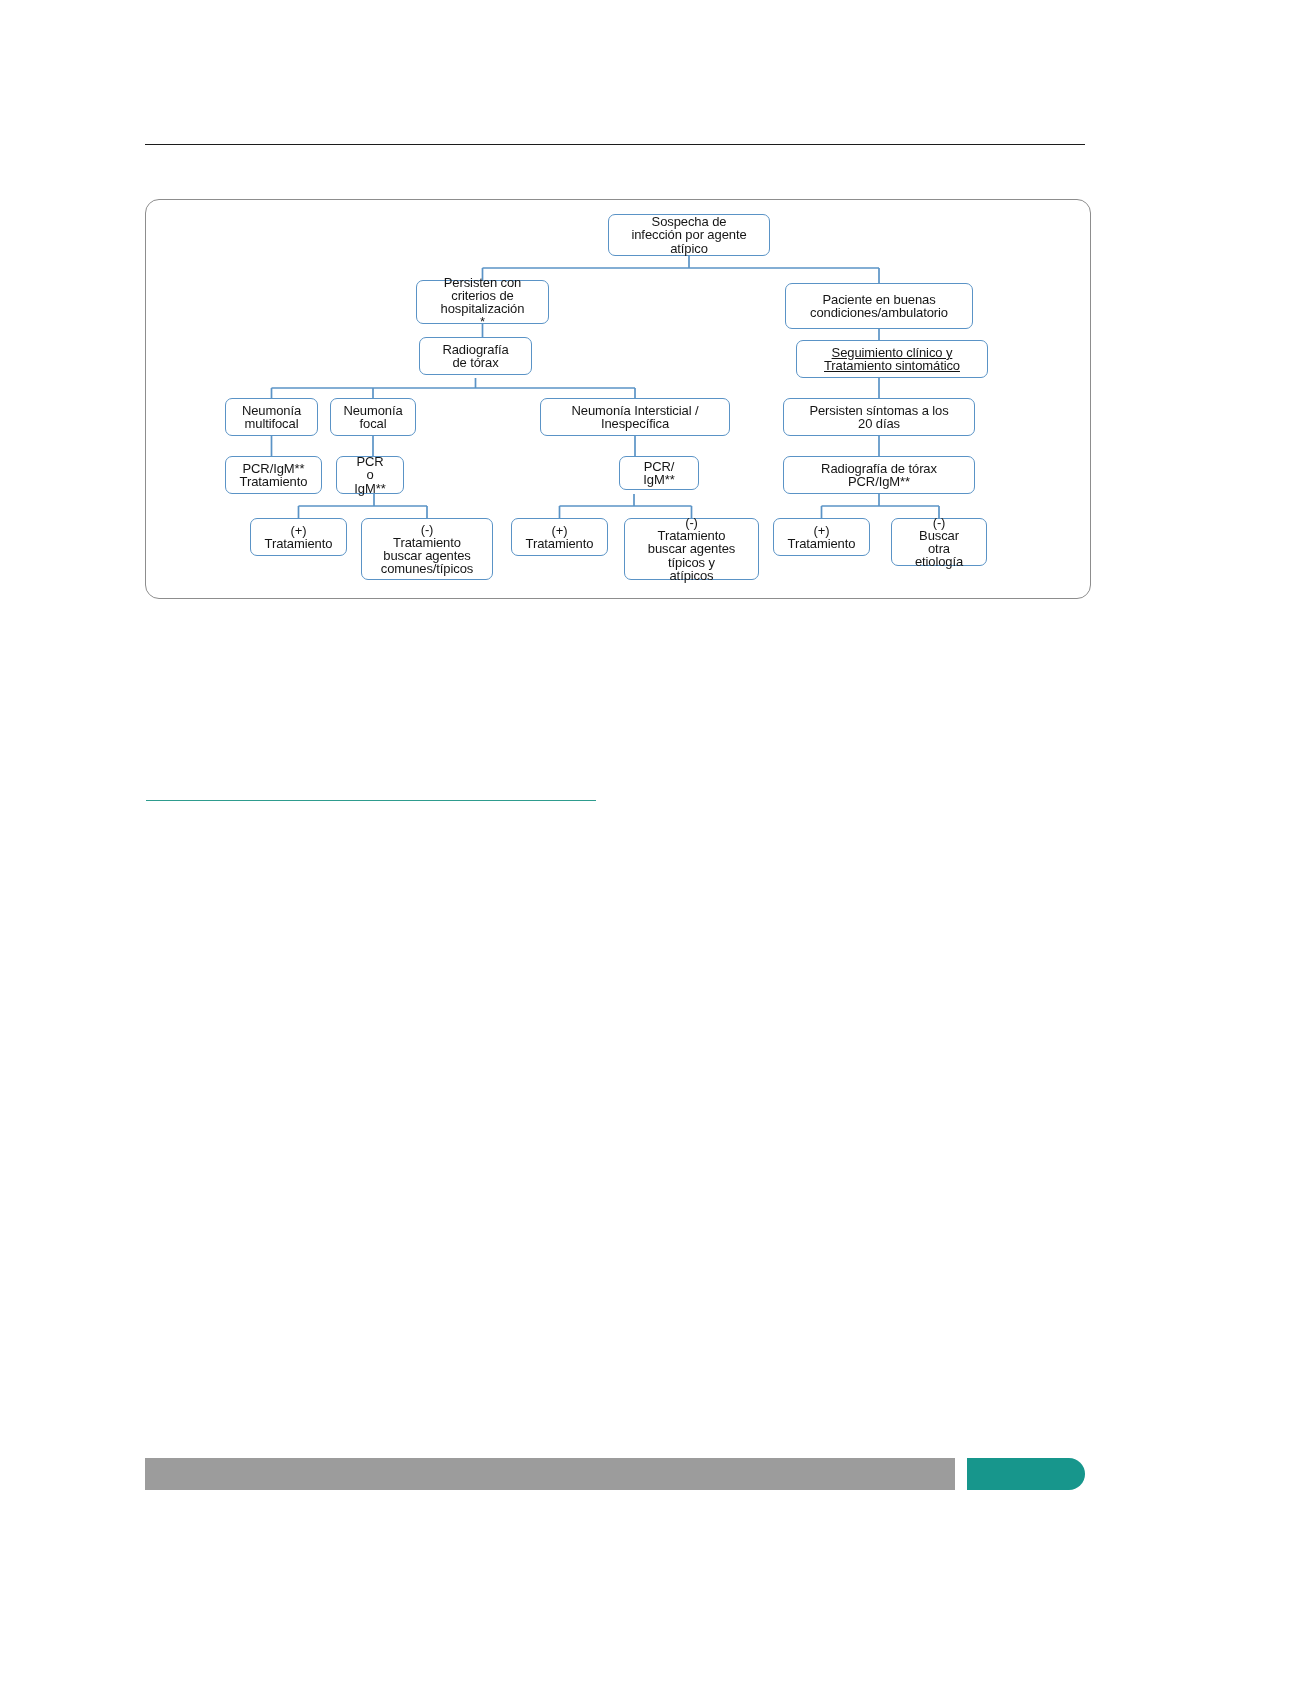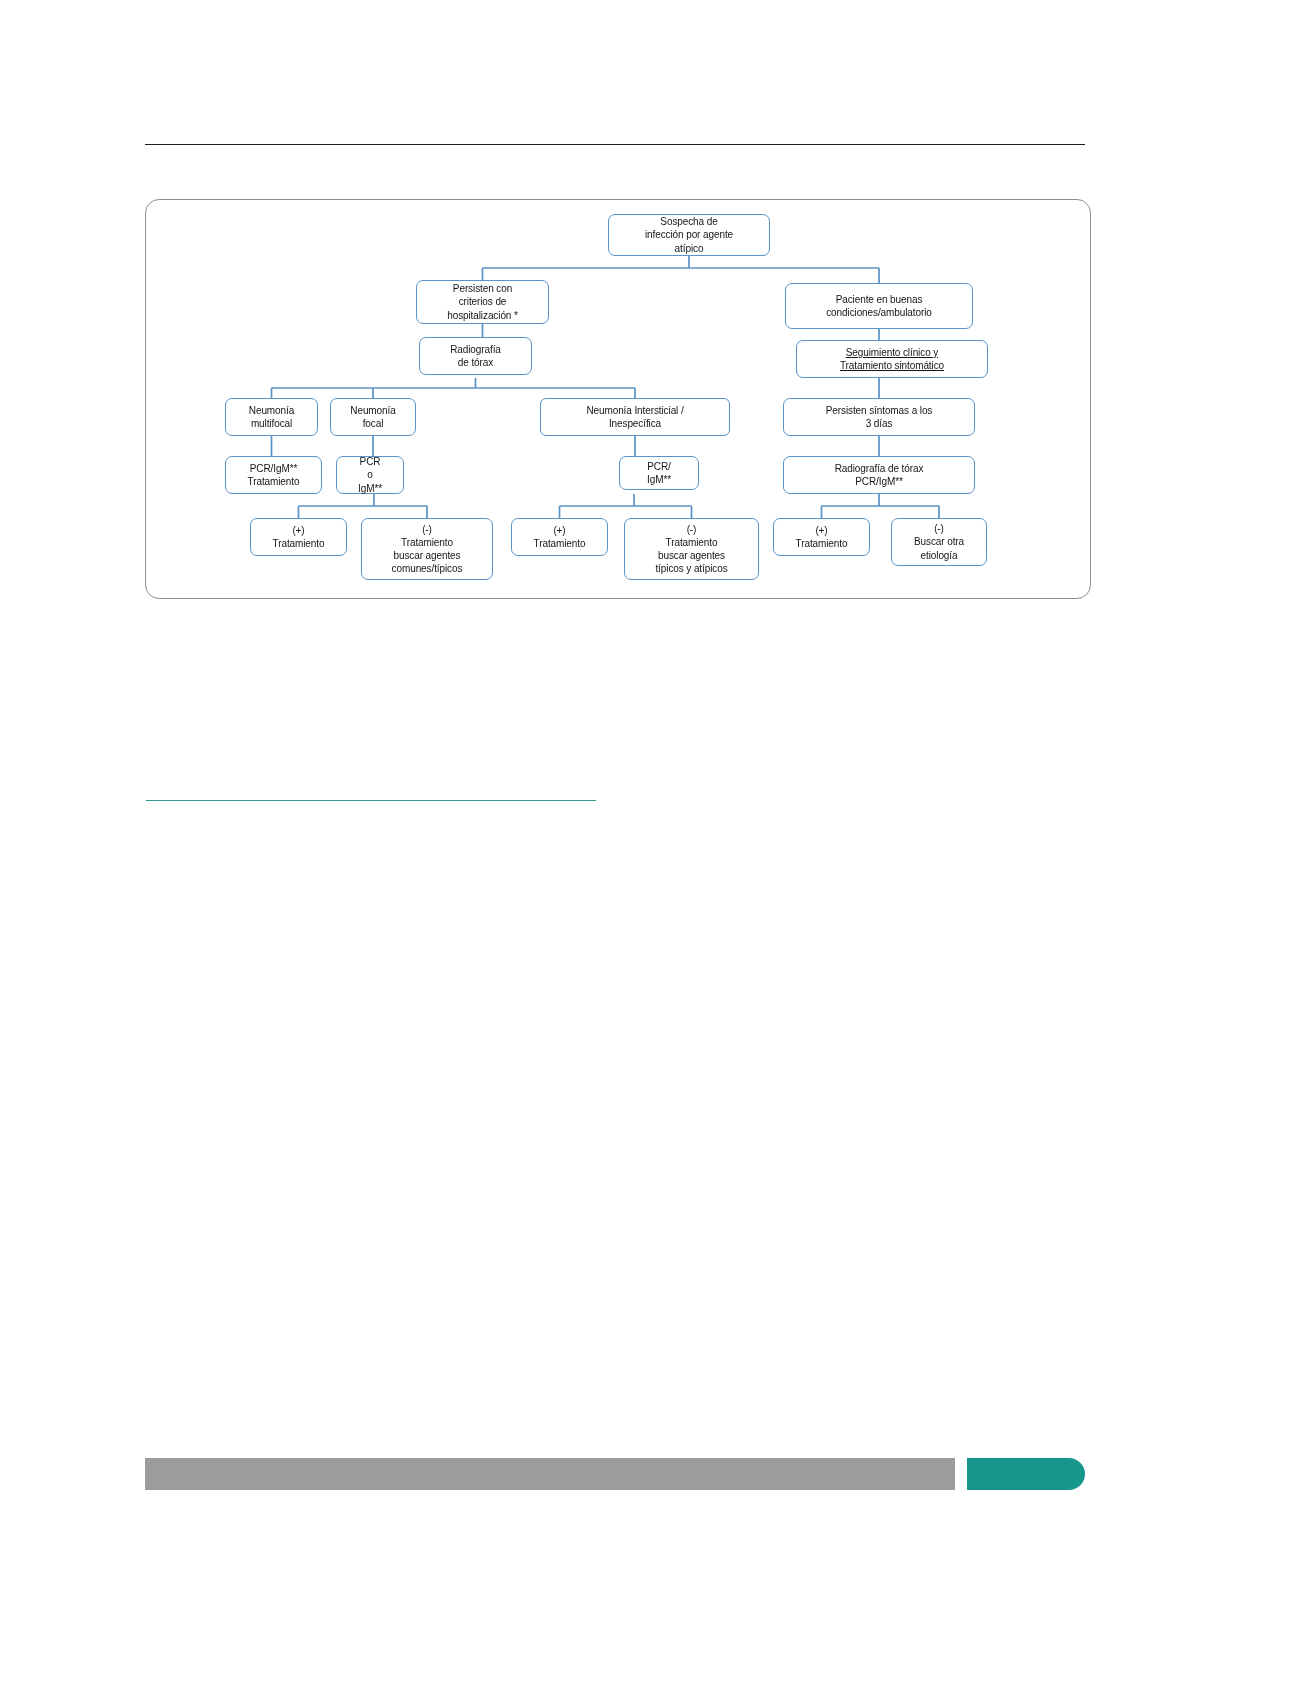--- a/index.html
+++ b/index.html
@@ -83,21 +83,21 @@
 
   
   .node {
     position: absolute;
     box-sizing: border-box;
     border: 1.7px solid #5a93c6;
     border-radius: 7px;
     background: #ffffff;
     color: #151515;
     font-family: "Liberation Sans", sans-serif;
-    font-size: 10px;
+    font-size: 13px;
     line-height: 13.2px;
     text-align: center;
     display: flex;
     align-items: center;
     justify-content: center;
     padding: 2px 21px;
     white-space: pre-line;
     letter-spacing: -0.1px;
   }
 </style>
@@ -163,24 +163,24 @@
     <div class="node" style="left: 639px; top: 83px; width: 188px; height: 46px;">Paciente en buenas
 condiciones/ambulatorio</div>
     <div class="node" style="left: 273px; top: 137px; width: 113px; height: 38px;">Radiografía
 de tórax</div>
     <div class="node" style="left: 650px; top: 140px; width: 192px; height: 38px; text-decoration: underline;">Seguimiento clínico y
 Tratamiento sintomático</div>
     <div class="node" style="left: 79px; top: 198px; width: 93px; height: 38px;">Neumonía
 multifocal</div>
     <div class="node" style="left: 184px; top: 198px; width: 86px; height: 38px;">Neumonía
 focal</div>
-    <div class="node" style="left: 394px; top: 198px; width: 190px; height: 38px; border-radius: 6px;">Neumonía Intersticial /
+    <div class="node" style="left: 394px; top: 198px; width: 190px; height: 38px;">Neumonía Intersticial /
 Inespecífica</div>
     <div class="node" style="left: 637px; top: 198px; width: 192px; height: 38px;">Persisten síntomas a los
-3 días</div>
+20 días</div>
     <div class="node" style="left: 79px; top: 256px; width: 97px; height: 38px;">PCR/IgM**
 Tratamiento</div>
     <div class="node" style="left: 190px; top: 256px; width: 68px; height: 38px;">PCR o
 IgM**</div>
     <div class="node" style="left: 449px; top: 256px; width: 80px; height: 34px; margin-left: 24px;">PCR/
 IgM**</div>
     <div class="node" style="left: 637px; top: 256px; width: 192px; height: 38px;">Radiografía de tórax
 PCR/IgM**</div>
     <div class="node" style="left: 104px; top: 318px; width: 97px; height: 38px;">(+)
 Tratamiento</div>

